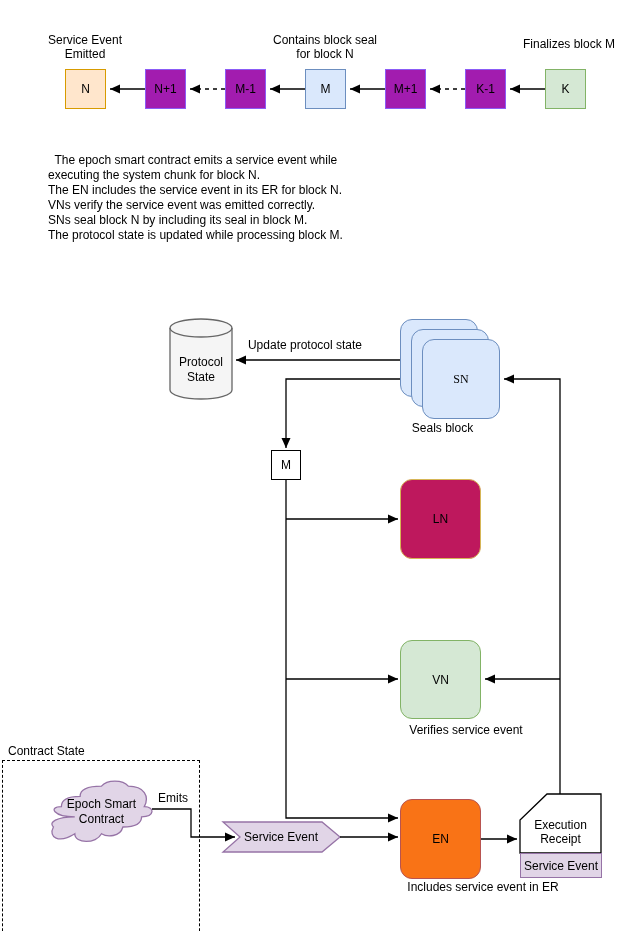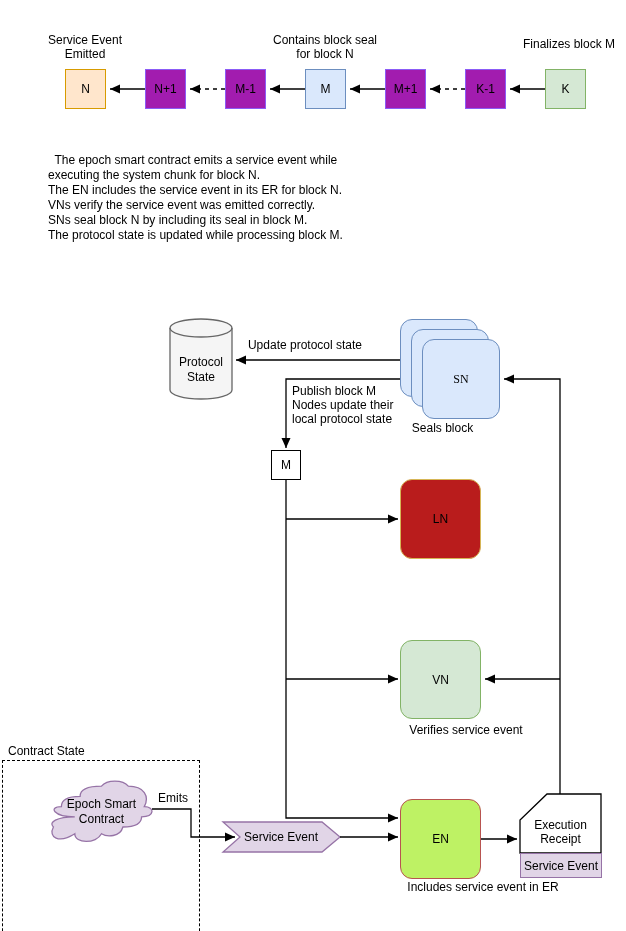--- a/index.html
+++ b/index.html
@@ -14,22 +14,22 @@
   .center { text-align:center; }
   .box {
     position:absolute; box-sizing:border-box; display:flex;
     align-items:center; justify-content:center; font-size:12px;
   }
   .rounded { border-radius:12px; }
   .c-orange { background:#ffe6cc; border:1px solid #d79b00; }
   .c-gray   { background:#a21caf; border:1px solid #8b5cf6; }
   .c-blue   { background:#dae8fc; border:1px solid #6c8ebf; }
   .c-green  { background:#d5e8d4; border:1px solid #82b366; }
-  .c-yellow { background:#b91c1c; border:1px solid #d6b656; }
-  .c-red    { background:#bef264; border:1px solid #b85450;text-align:center; }
+  .c-yellow { background:#be185d; border:1px solid #d6b656; }
+  .c-red    { background:#f97316; border:1px solid #b85450;text-align:center; }
   .c-purple { background:#e1d5e7; border:1px solid #9673a6; }
   .c-white  { background:#ffffff; border:1px solid #000000; }
   .dashed-region {
     position:absolute; box-sizing:border-box; border:1px dashed #000000;
     background:transparent;
   }
 </style>
 </head>
 <body>
 
@@ -111,23 +111,20 @@
 
   <div class="label center" style="left:170px; top:326px; width:62px; line-height:15px;">Protocol
 State</div>
 
   <div class="box c-blue rounded" style="left:400px; top:290px; width:78px; height:78px;"></div>
   <div class="box c-blue rounded" style="left:411px; top:300px; width:78px; height:78px;"></div>
   <div class="box c-blue rounded" style="left:422px; top:310px; width:78px; height:80px;font-family:Liberation Serif, serif;">SN</div>
   <div class="label center" style="left:400px; top:392px; width:85px;">Seals block</div>
 
   <div class="label center" style="left:240px; top:309px; width:130px;">Update protocol state</div>
-  <div class="label" style="left:292px; top:355px;">Publish block M
-Nodes update their
-local protocol state</div>
 
   <div class="box c-white" style="left:271px; top:421px; width:30px; height:30px;">M</div>
 
   <div class="box c-yellow rounded" style="left:400px; top:450px; width:81px; height:80px;">LN</div>
   <div class="box c-green rounded" style="left:400px; top:611px; width:81px; height:79px;">VN</div>
   <div class="label center" style="left:402px; top:694px; width:128px;">Verifies service event</div>
   <div class="box c-red rounded" style="left:400px; top:770px; width:81px; height:80px;">EN</div>
   <div class="label center" style="left:402px; top:851px; width:162px;">Includes service event in ER</div>
 
   <div class="label center" style="left:520px; top:789px; width:81px;">Execution

